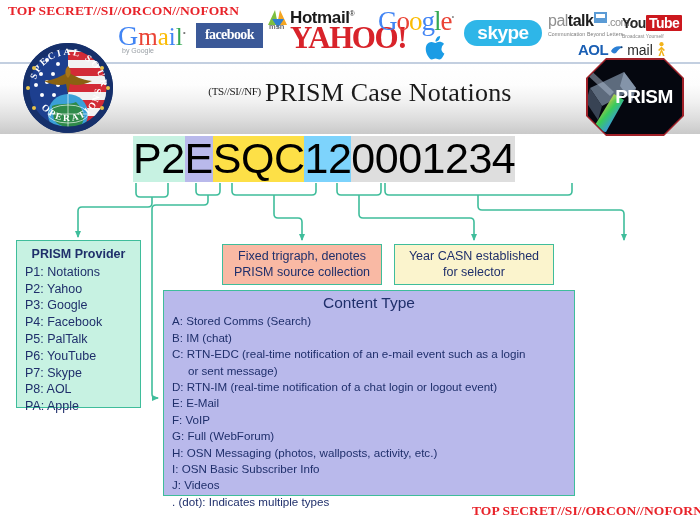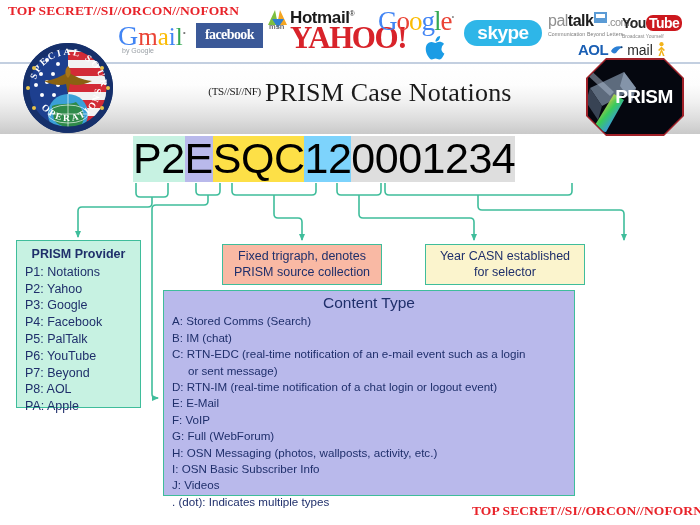--- a/index.html
+++ b/index.html
@@ -151,21 +151,21 @@
   .youtube { left: 622px; top: 14px; }
   .youtube .yt-you {
     font-family: "Liberation Sans", sans-serif;
     font-weight: bold; font-size: 14px; color: #282828;
     letter-spacing: -.5px;
   }
   .youtube .yt-tube {
     display: inline-block; background: #cc181e; color: #ffffff;
     font-family: "Liberation Sans", sans-serif;
     font-weight: bold; font-size: 14px;
-    padding: 0 3px; border-radius: 7px; letter-spacing: -.5px;
+    padding: 0 3px; border-radius: 1px; letter-spacing: -.5px;
   }
   .youtube .yt-sub {
     display: block; font-size: 5px; color: #8a8a8a; margin-top: 1px;
   }
 
   .aolmail { left: 578px; top: 40px; height: 18px; }
   .aolmail .aol-t {
     font-family: "Liberation Sans", sans-serif;
     font-weight: bold; font-size: 15px; color: #1a5fb4;
     letter-spacing: -.5px; vertical-align: middle;
@@ -259,21 +259,21 @@
   #box-trigraph {
     left: 222px; top: 244px; width: 160px; height: 41px;
     background: #f9b9a4;
     font-size: 12.5px; line-height: 15.5px;
     display: flex; align-items: center; justify-content: center;
   }
   #box-year {
     left: 394px; top: 244px; width: 160px; height: 41px;
     background: #fbf4cd;
     font-size: 12.5px; line-height: 15.5px;
-    display: flex; align-items: center; justify-content: center; margin-left: 31px;
+    display: flex; align-items: center; justify-content: center;
   }
   #box-serial {
     left: 563px; top: 244px; width: 123px; height: 41px;
     background: #dedede;
     font-size: 12.5px;
     display: flex; align-items: center; justify-content: center;
   }
   #box-content {
     left: 163px; top: 290px; width: 412px; height: 206px;
     background: #b9b9eb;
@@ -478,21 +478,21 @@
   </svg>
 
   <div class="box" id="box-provider">
     <span class="bp-title">PRISM Provider</span>
     <span>P1: Notations</span><br>
     <span>P2: Yahoo</span><br>
     <span>P3: Google</span><br>
     <span>P4: Facebook</span><br>
     <span>P5: PalTalk</span><br>
     <span>P6: YouTube</span><br>
-    <span>P7: Beyond</span><br>
+    <span>P7: Skype</span><br>
     <span>P8: AOL</span><br>
     <span>PA: Apple</span>
   </div>
 
   <div class="box" id="box-trigraph">
     <div>
       <span>Fixed trigraph, denotes</span><br>
       <span>PRISM source collection</span>
     </div>
   </div>

